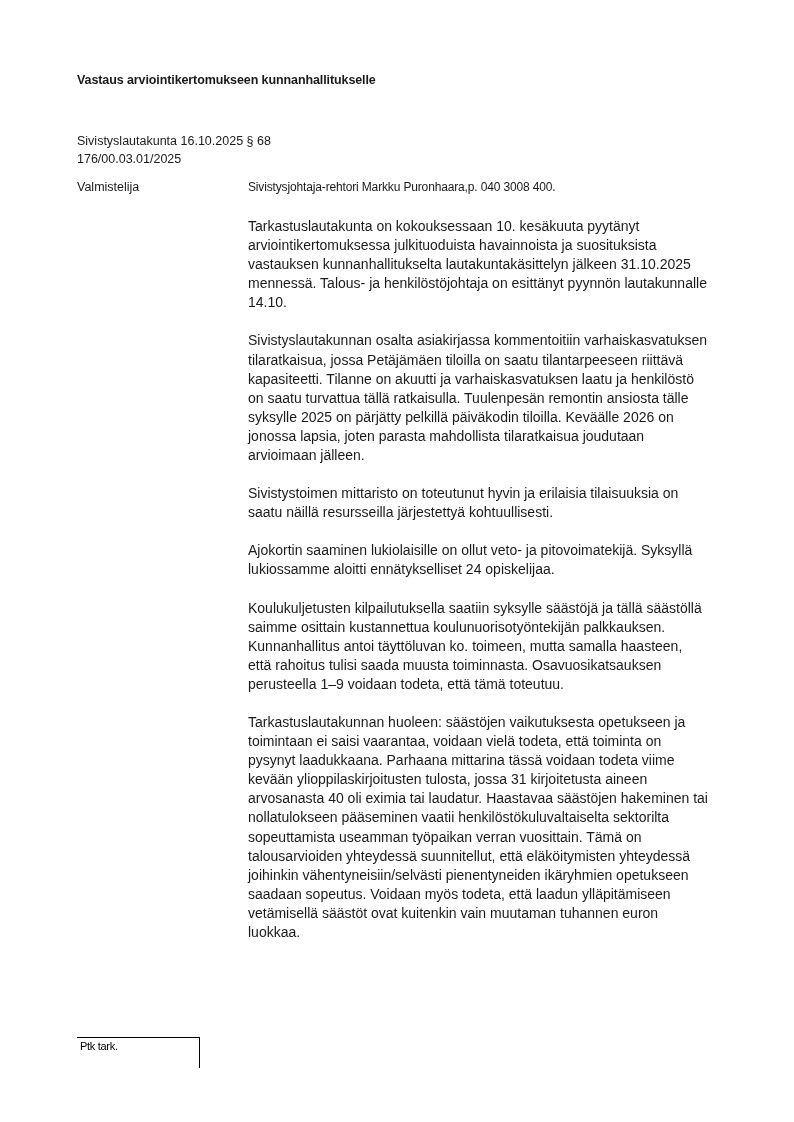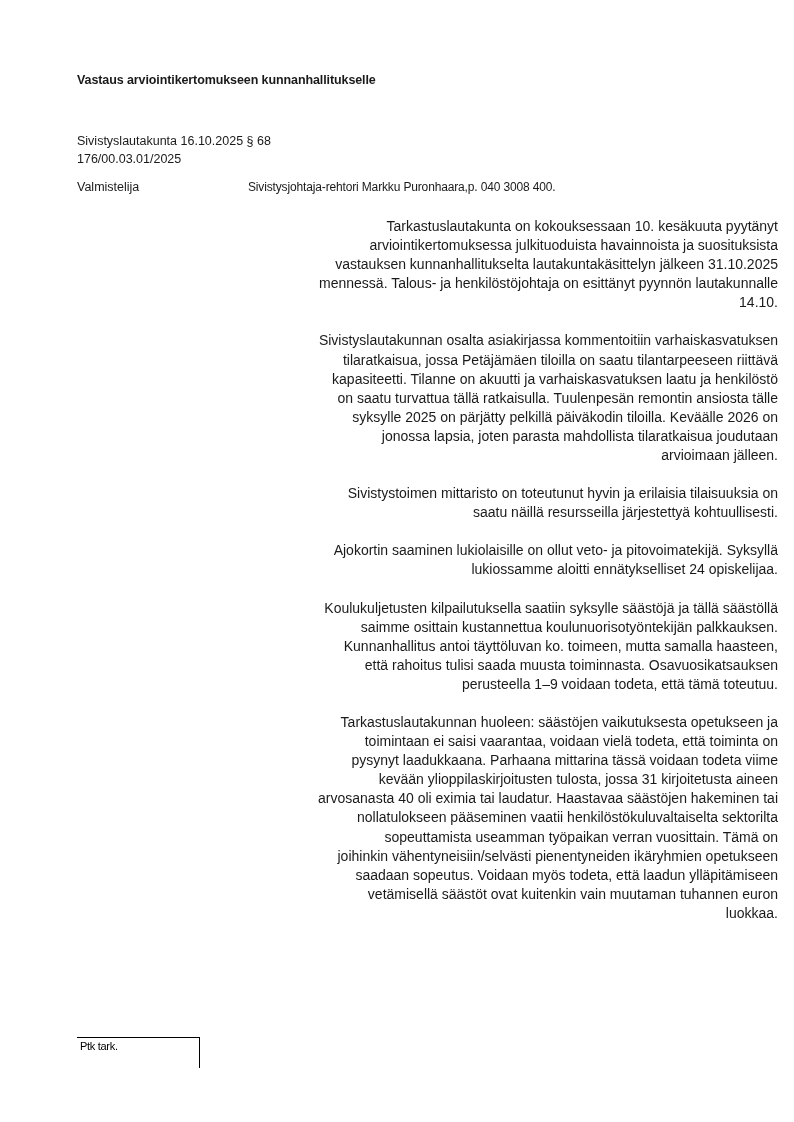--- a/index.html
+++ b/index.html
@@ -23,21 +23,21 @@
     }
     .preparer {
       position: absolute; left: 248px; top: 180px;
       font-size: 12px; letter-spacing: -0.15px;
     }
     .body-col {
       position: absolute; left: 248px; top: 217px; width: 530px;
       font-size: 14px; line-height: 19.1px;
     }
     .body-col p { margin: 0 0 19px 0; white-space: nowrap; }
-    .body-col .line { display: block; text-align: right; }
+    .body-col .line { display: block; }
     .ptk-box {
       position: absolute; left: 77px; top: 1037px; width: 122px; height: 30px;
       border-top: 1.3px solid #000; border-right: 1.3px solid #000;
     }
     .ptk-label {
       position: absolute; left: 3px; top: 2px;
       font-size: 11px; color: #000; letter-spacing: -0.3px;
     }
   </style>
 </head>
@@ -87,20 +87,21 @@
         <span class="line">perusteella 1–9 voidaan todeta, että tämä toteutuu.</span>
       </p>
       <p>
         <span class="line">Tarkastuslautakunnan huoleen: säästöjen vaikutuksesta opetukseen ja</span>
         <span class="line">toimintaan ei saisi vaarantaa, voidaan vielä todeta, että toiminta on</span>
         <span class="line">pysynyt laadukkaana. Parhaana mittarina tässä voidaan todeta viime</span>
         <span class="line">kevään ylioppilaskirjoitusten tulosta, jossa 31 kirjoitetusta aineen</span>
         <span class="line">arvosanasta 40 oli eximia tai laudatur. Haastavaa säästöjen hakeminen tai</span>
         <span class="line">nollatulokseen pääseminen vaatii henkilöstökuluvaltaiselta sektorilta</span>
         <span class="line">sopeuttamista useamman työpaikan verran vuosittain. Tämä on</span>
+        <span class="line">talousarvioiden yhteydessä suunnitellut, että eläköitymisten yhteydessä</span>
         <span class="line">joihinkin vähentyneisiin/selvästi pienentyneiden ikäryhmien opetukseen</span>
         <span class="line">saadaan sopeutus. Voidaan myös todeta, että laadun ylläpitämiseen</span>
         <span class="line">vetämisellä säästöt ovat kuitenkin vain muutaman tuhannen euron</span>
         <span class="line">luokkaa.</span>
       </p>
     </div>
 
   <div class="ptk-box">
     <span class="ptk-label">Ptk tark.</span>
   </div>

